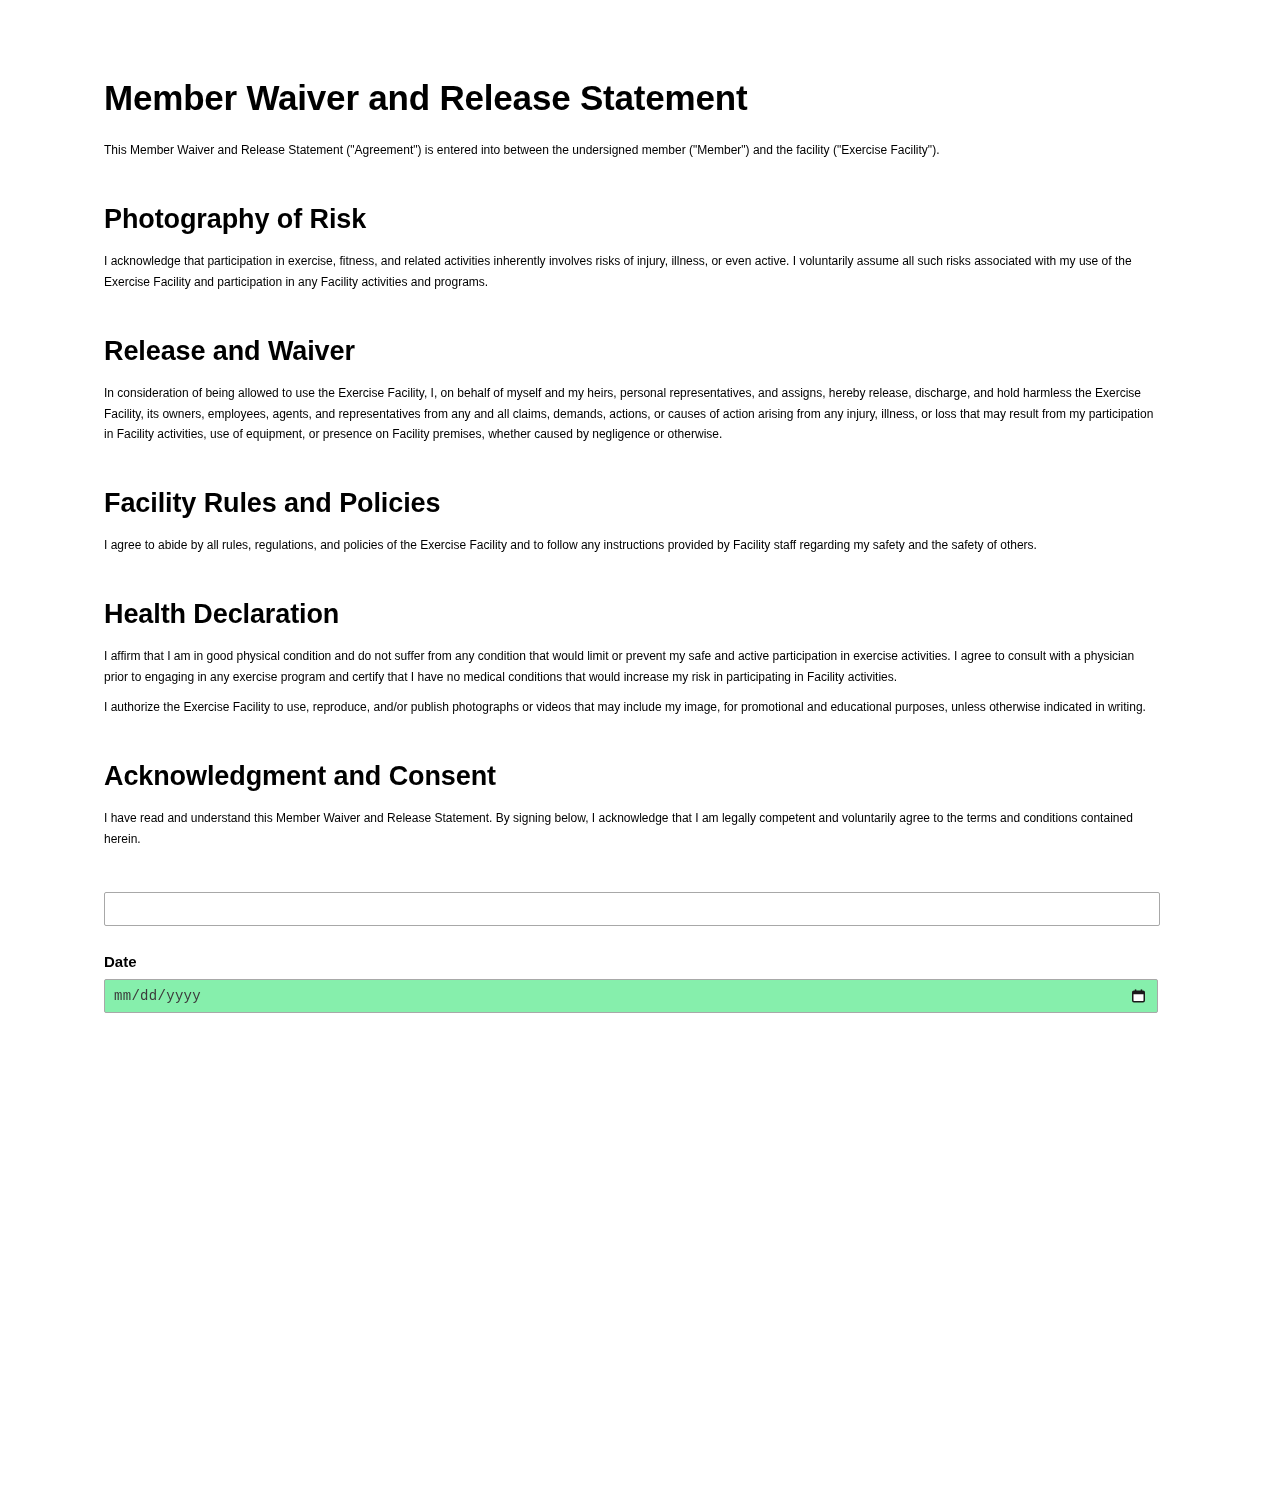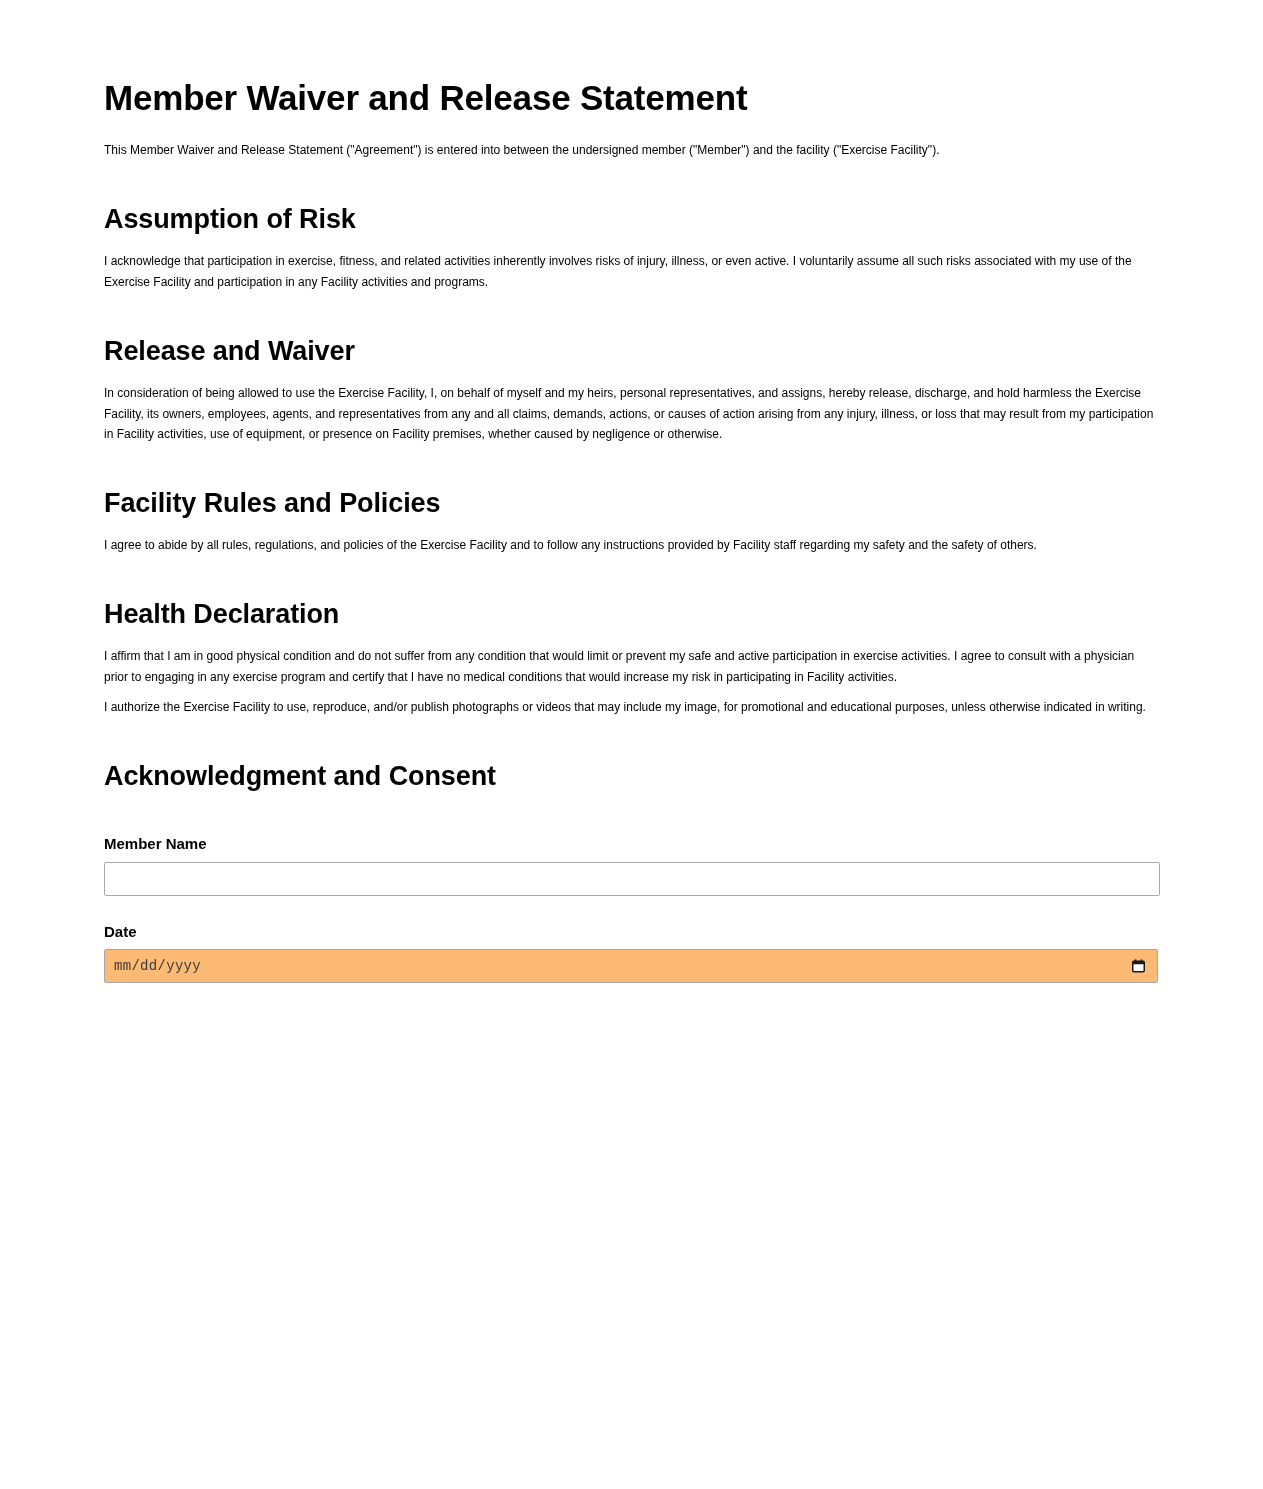--- a/index.html
+++ b/index.html
@@ -75,21 +75,21 @@
     border: 1px solid #a8a8a8;
     border-radius: 2px;
     outline: none;
   }
   .date-input-wrap {
     box-sizing: border-box;
     position: relative;
     display: block;
     width: 1054px;
     height: 34px;
-    background: #fdba74;
+    background: #86efac;
     border: 1px solid #a8a8a8;
     border-radius: 2px;
   }
   .date-placeholder {
     position: absolute;
     left: 9px;
     top: 50%;
     transform: translateY(-50%);
     font-family: "Liberation Mono", monospace;
     font-size: 14px;
@@ -112,21 +112,21 @@
 </head>
 <body>
 
 <div class="page">
 
   <h1 class="doc-title">Member Waiver and Release Statement</h1>
 
   <p class="para intro-para">This Member Waiver and Release Statement ("Agreement") is entered into between the undersigned member ("Member") and the facility ("Exercise Facility").</p>
 
   <section>
-    <h2 class="section-heading">Assumption of Risk</h2>
+    <h2 class="section-heading">Photography of Risk</h2>
     <p class="para">I acknowledge that participation in exercise, fitness, and related activities inherently involves risks of injury, illness, or even active. I voluntarily assume all such risks associated with my use of the Exercise Facility and participation in any Facility activities and programs.</p>
   </section>
 
   <section>
     <h2 class="section-heading">Release and Waiver</h2>
     <p class="para">In consideration of being allowed to use the Exercise Facility, I, on behalf of myself and my heirs, personal representatives, and assigns, hereby release, discharge, and hold harmless the Exercise Facility, its owners, employees, agents, and representatives from any and all claims, demands, actions, or causes of action arising from any injury, illness, or loss that may result from my participation in Facility activities, use of equipment, or presence on Facility premises, whether caused by negligence or otherwise.</p>
   </section>
 
   <section>
     <h2 class="section-heading">Facility Rules and Policies</h2>
@@ -137,24 +137,24 @@
     <h2 class="section-heading">Health Declaration</h2>
     <p class="para">I affirm that I am in good physical condition and do not suffer from any condition that would limit or prevent my safe and active participation in exercise activities. I agree to consult with a physician prior to engaging in any exercise program and certify that I have no medical conditions that would increase my risk in participating in Facility activities.</p>
   </section>
 
   <section>
     <p class="para">I authorize the Exercise Facility to use, reproduce, and/or publish photographs or videos that may include my image, for promotional and educational purposes, unless otherwise indicated in writing.</p>
   </section>
 
   <section>
     <h2 class="section-heading">Acknowledgment and Consent</h2>
+    <p class="para">I have read and understand this Member Waiver and Release Statement. By signing below, I acknowledge that I am legally competent and voluntarily agree to the terms and conditions contained herein.</p>
   </section>
 
   <div class="form-block">
-    <label class="field-label" for="member-name">Member Name</label>
     <input id="member-name" class="text-input" type="text" placeholder="" style="">
   </div>
 
   <div class="form-block second">
     <label class="field-label" for="date-field">Date</label>
     <div id="date-field" class="date-input-wrap">
       <span class="date-placeholder">mm/dd/yyyy</span>
       <span class="calendar-icon">
         <svg width="13" height="14" viewBox="0 0 13 14" xmlns="http://www.w3.org/2000/svg">
           <rect x="0.75" y="2.25" width="11.5" height="10.5" rx="1.2" fill="#ffffff" stroke="#1a1a1a" stroke-width="1.5"></rect>

